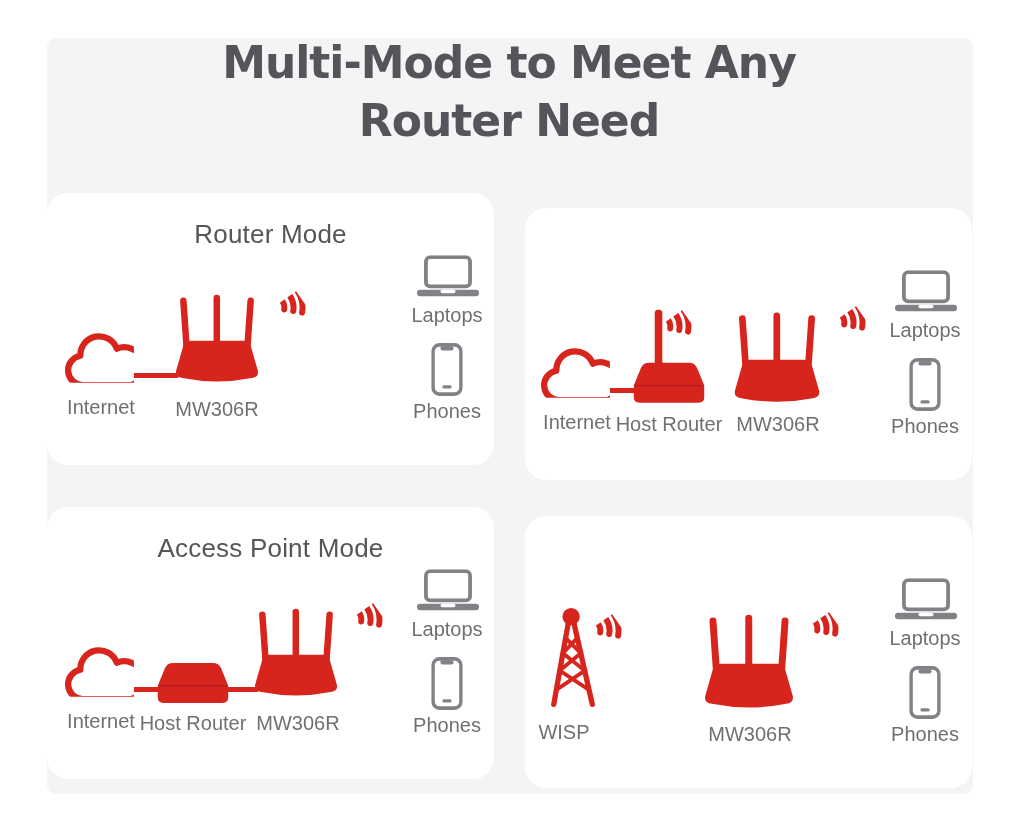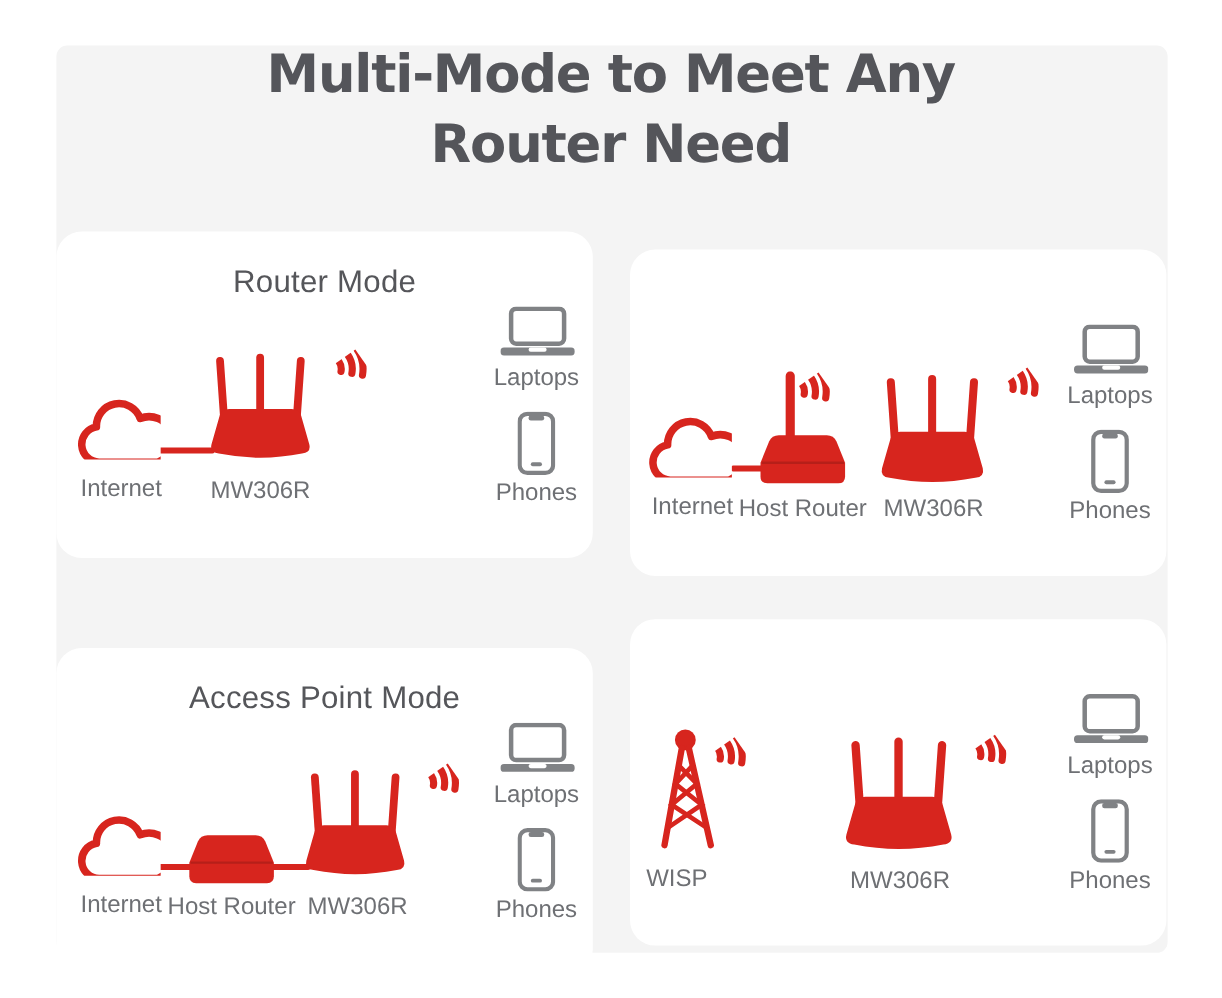--- a/index.html
+++ b/index.html
@@ -148,21 +148,21 @@
     <svg class="abs gray" viewBox="0 0 34 57" style="left:384px;top:150px;width:32px;height:53px">
         <use href="#icon-phone"></use>
       </svg>
     <div class="lbl" style="left:52px;top:203px">Internet</div>
     <div class="lbl" style="left:144px;top:205px">Host Router</div>
     <div class="lbl" style="left:253px;top:205px">MW306R</div>
     <div class="lbl" style="left:400px;top:111px">Laptops</div>
     <div class="lbl" style="left:400px;top:207px">Phones</div>
   </section>
 
-  <section class="card" style="left:47px;top:540px">
+  <section class="card" style="left:47px;top:507px">
     <h2 class="card-title">Access Point Mode</h2>
     <div class="hline" style="left:84px;top:180px;width:32px"></div>
     <div class="hline" style="left:178px;top:180px;width:34px"></div>
     <svg class="abs red" viewBox="8 8 72 50" style="left:14px;top:142px;width:82px;height:57px">
         <use href="#icon-cloud"></use>
       </svg>
     <svg class="abs red" viewBox="0 0 84 46" style="left:106px;top:153px;width:80px;height:46px">
         <use href="#icon-hostrouter"></use>
       </svg>
     <svg class="abs red" viewBox="0 0 120 112" style="left:197px;top:96px;width:104px;height:100px">

